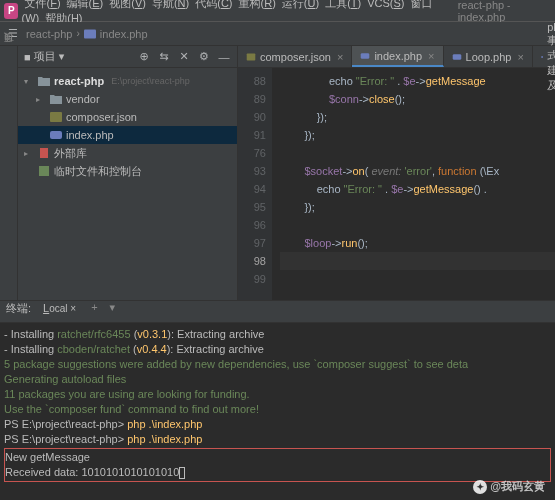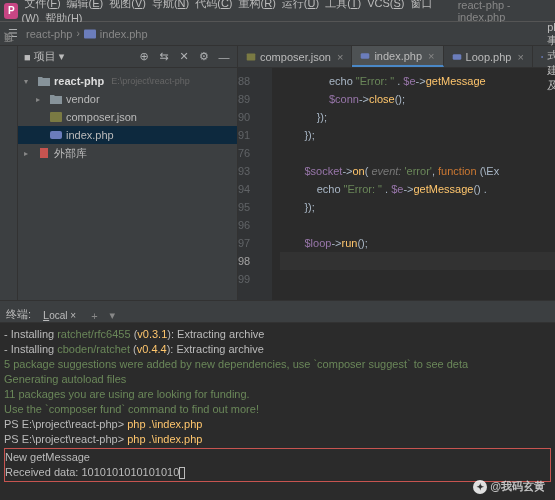--- a/index.html
+++ b/index.html
@@ -30,27 +30,27 @@
 .tree .lbl.bold{font-weight:bold;color:#ddd}
 .tree .hint{color:#666;font-size:9px;margin-left:4px}
 .tree .d1{padding-left:18px}
 .editor{flex:1;display:flex;flex-direction:column;background:#2b2b2b;min-width:0}
 .tabs{height:22px;background:#3c3f41;display:flex;align-items:stretch;border-bottom:1px solid #323232}
 .tab{display:flex;align-items:center;padding:0 8px;gap:4px;border-right:1px solid #323232;cursor:pointer;color:#bbb;font-size:10px}
 .tab.active{background:#4e5254;border-bottom:2px solid #4a88c7}
 .tab .ti{width:10px;height:10px}
 .tab .x{color:#888;margin-left:2px}
 .code{flex:1;display:flex;overflow:hidden;font-family:"Consolas","Monaco",monospace;font-size:12px}
-.gutter{width:34px;background:#313335;color:#606366;text-align:left;padding:4px 6px 4px 0;line-height:18px}
+.gutter{width:34px;background:#313335;color:#606366;text-align:right;padding:4px 6px 4px 0;line-height:18px}
 .codetxt{flex:1;padding:4px 0 4px 8px;line-height:18px;white-space:pre;color:#a9b7c6;overflow:hidden}
 .codetxt .k{color:#cc7832}.codetxt .s{color:#6a8759}.codetxt .v{color:#9876aa}.codetxt .m{color:#ffc66d}.codetxt .p{color:#787878;font-style:italic}
 .gutter .cur{color:#a4a3a3}
 .line.cur{background:#323232}
 .terminal{height:200px;background:#2b2b2b;border-top:1px solid #323232;display:flex;flex-direction:column}
-.term-head{height:22px;background:#3c3f41;display:flex;align-items:flex-end;padding:0 6px;gap:6px;border-bottom:1px solid #323232}
+.term-head{height:22px;background:#3c3f41;display:flex;align-items:flex-start;padding:0 6px;gap:6px;border-bottom:1px solid #323232}
 .term-head .ttl{color:#bbb}
 .term-head .tt{color:#bbb;padding:1px 6px;font-size:10px}
 .term-head .tt u{text-decoration:underline}
 .term-head .tb{color:#888;cursor:pointer;padding:0 3px}
 .term-body{flex:1;padding:4px 4px;font-family:"Consolas","Monaco",monospace;font-size:11px;line-height:15px;overflow:hidden}
 .term-body .g{color:#6a8759}.term-body .y{color:#ffc66d}.term-body .w{color:#bbb}
 .term-body .hl{border:1px solid #c75450;padding:1px 0;margin-top:1px}
 .cursor{display:inline-block;width:6px;height:12px;border:1px solid #bbb;vertical-align:middle}
 .watermark{position:fixed;bottom:6px;right:10px;color:#ddd;font-size:13px;font-weight:bold;opacity:.85;display:flex;align-items:center;gap:3px}
 .watermark .wi{width:14px;height:14px;background:#fff;border-radius:50%;display:flex;align-items:center;justify-content:center;color:#333;font-size:9px}
@@ -131,20 +131,29 @@
     <span class="lbl">index.php</span>
   </div>
         <div class="node d0">
     <span class="arr">▸</span>
           <span class="ic">
             <svg viewBox="0 0 14 12">
               <rect x="3" y="1" width="8" height="10" fill="#c75450"></rect>
             </svg>
           </span>
     <span class="lbl">外部库</span>
+  </div>
+        <div class="node d0">
+    <span class="arr"></span>
+          <span class="ic">
+            <svg viewBox="0 0 14 12">
+              <rect x="2" y="1" width="10" height="10" fill="#6a8759"></rect>
+            </svg>
+          </span>
+    <span class="lbl">临时文件和控制台</span>
   </div>
       </div>
   </div>
   <div class="editor">
     <div class="tabs" id="tabs">
         <div class="tab">
     <span class="ti"><svg viewBox="0 0 14 12">
               <rect x="1" y="1" width="12" height="10" rx="1" fill="#7a7a43"></rect>
             </svg></span>
           <span>composer.json</span>

